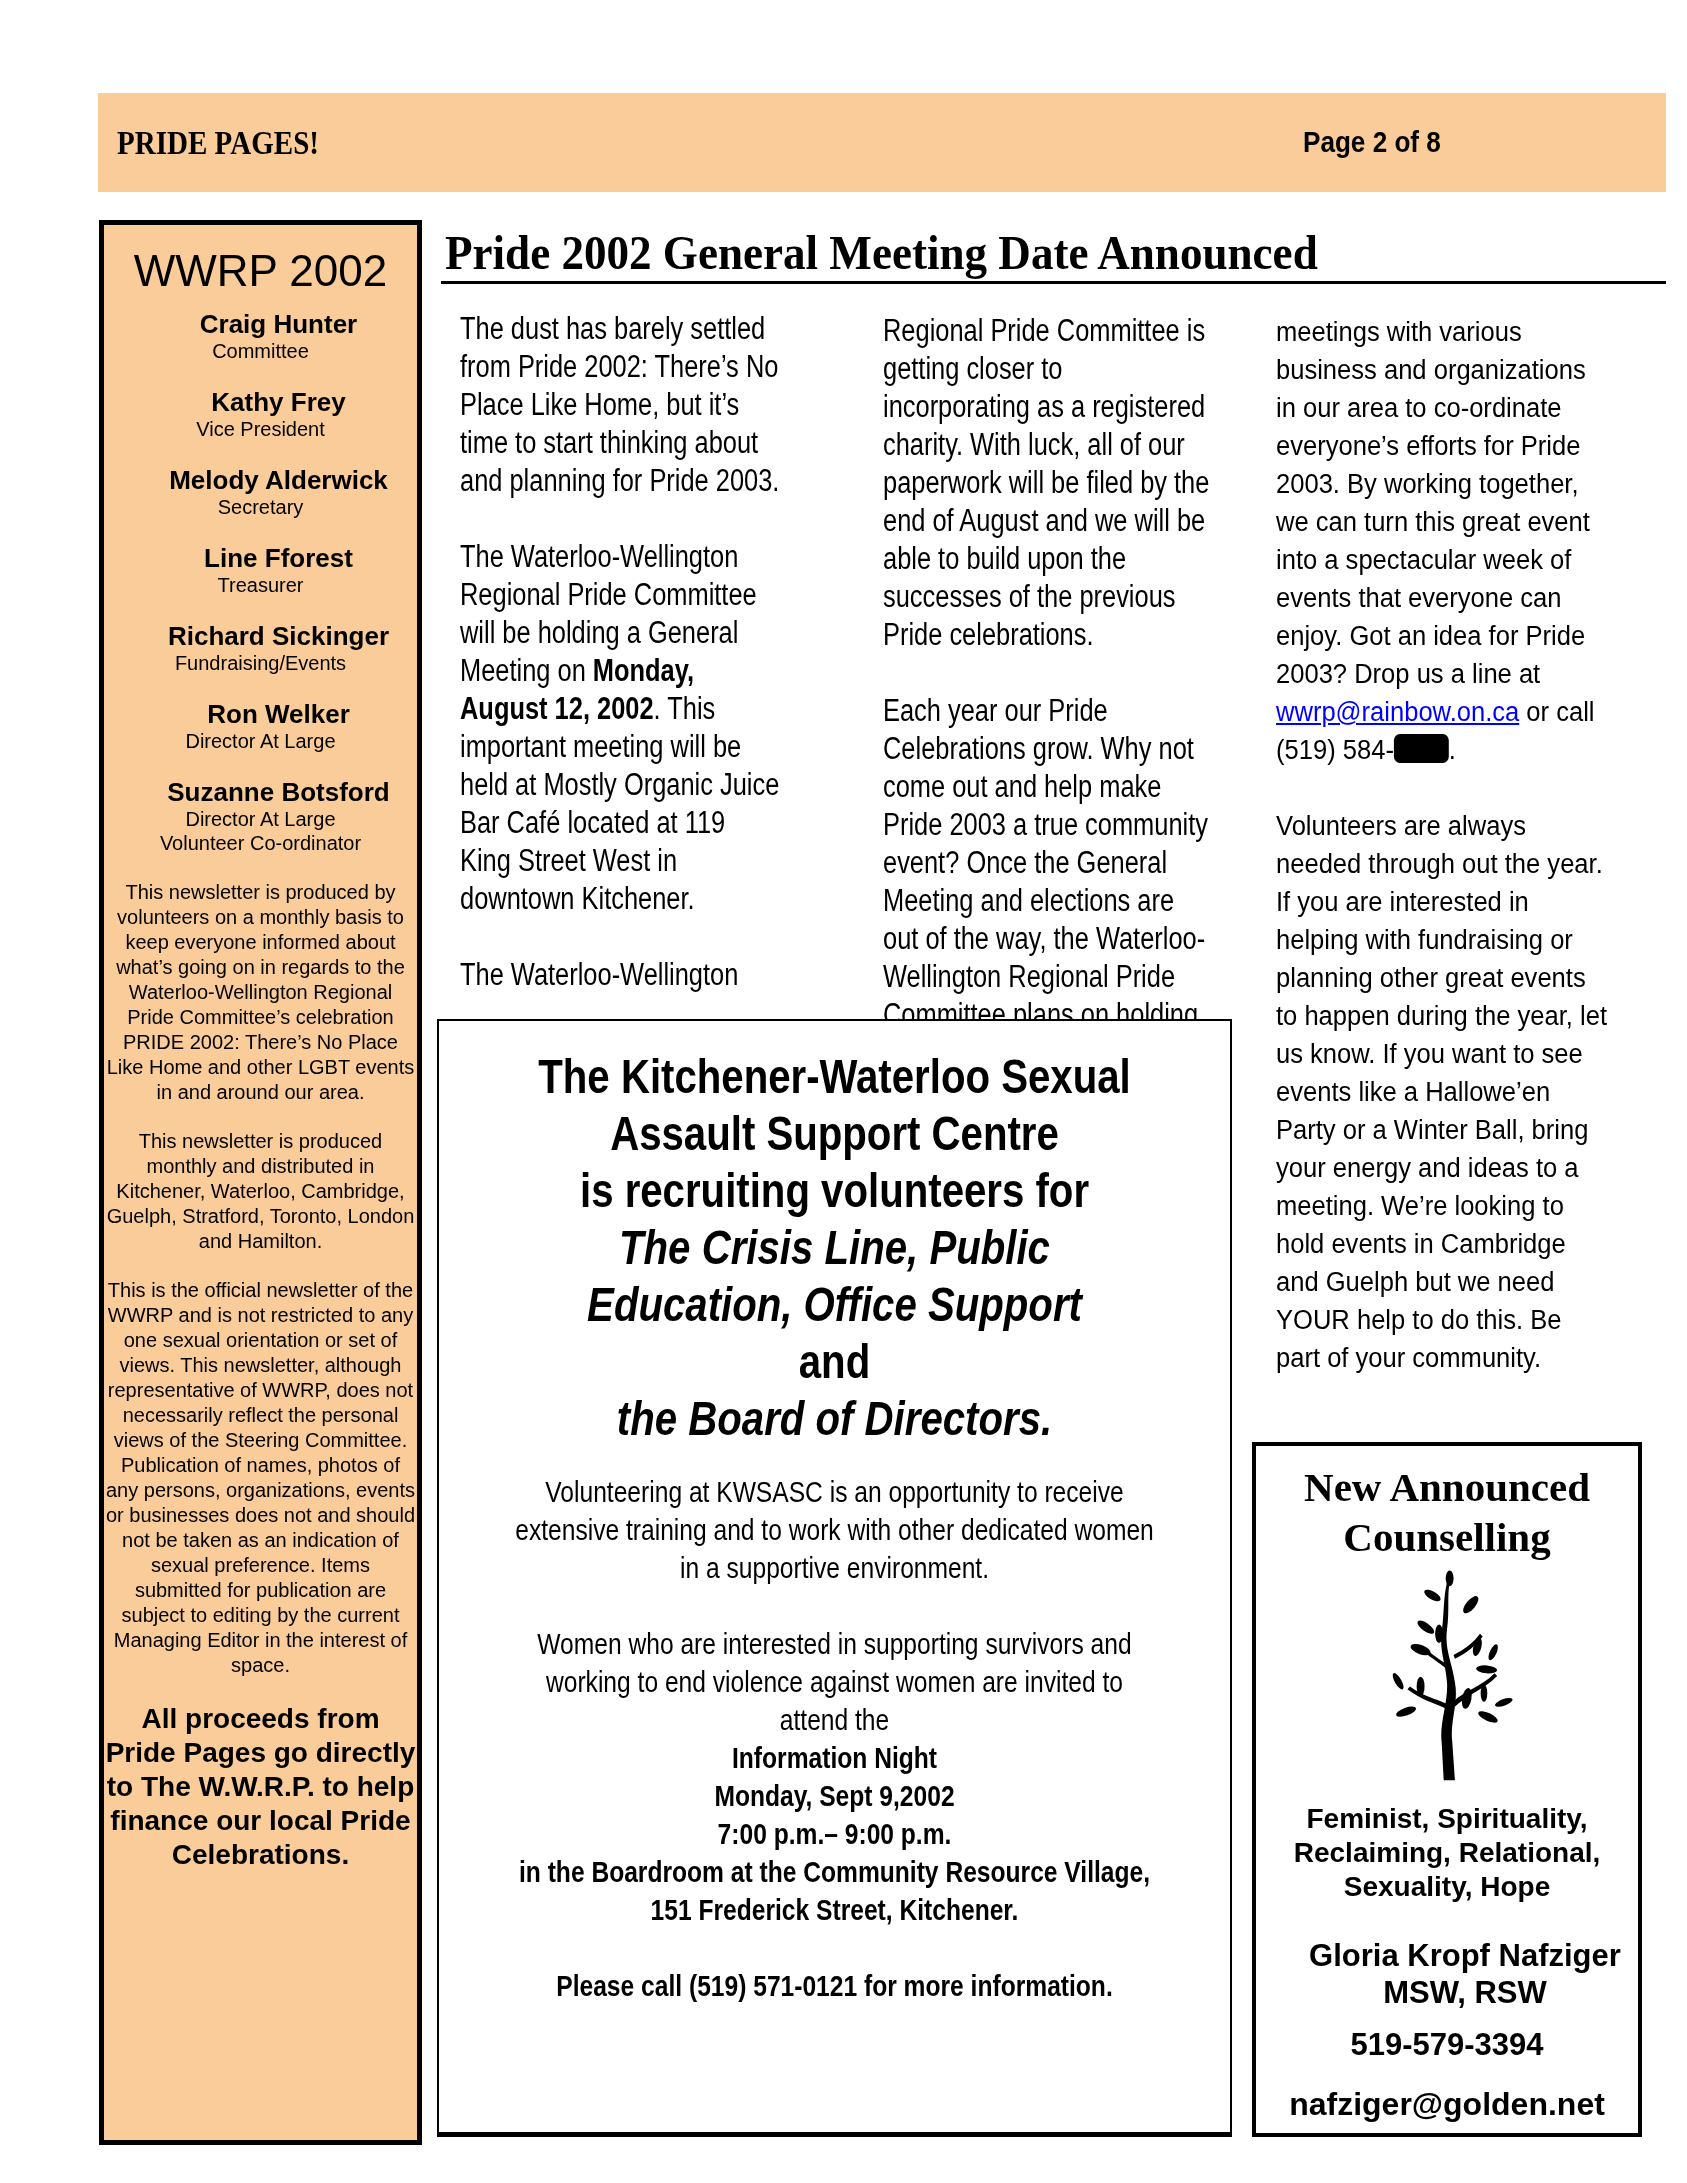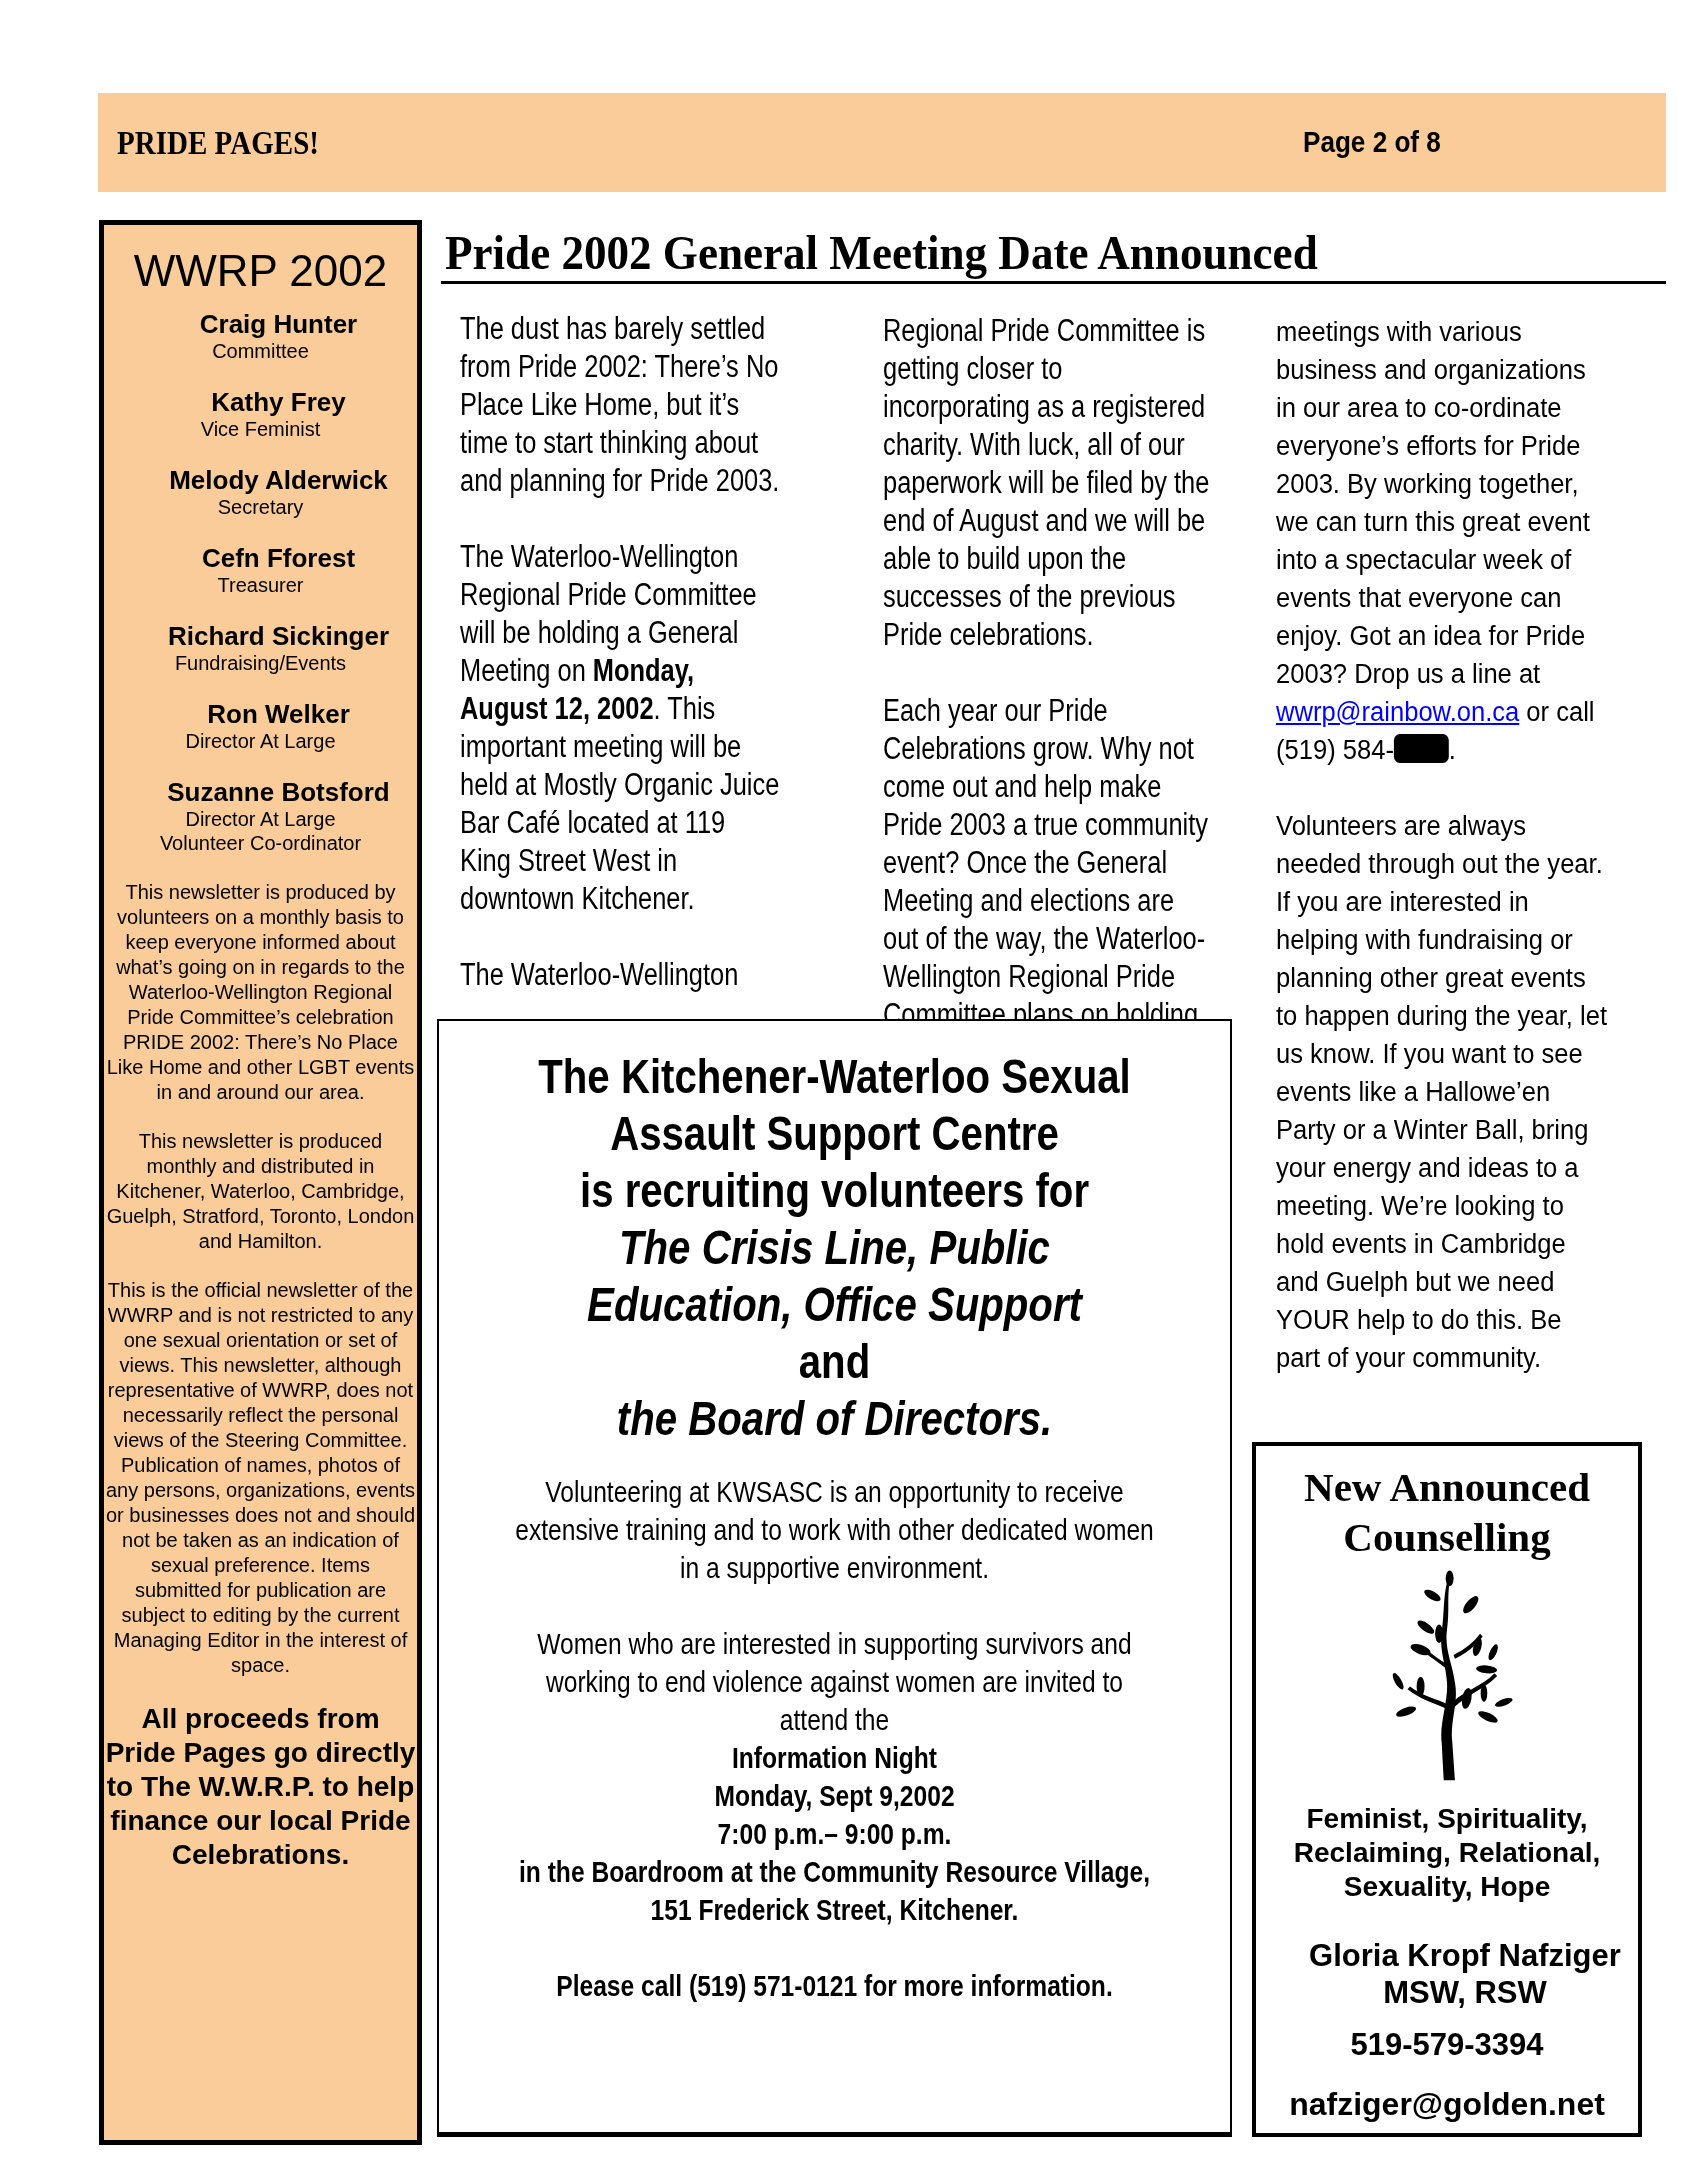--- a/index.html
+++ b/index.html
@@ -94,28 +94,28 @@
 
 <div class="sidebar">
   <div class="sidebar-title">WWRP 2002</div>
   <div class="officers">
     <div class="officer">
       <div class="officer-name">Craig Hunter</div>
       <div class="officer-role">Committee</div>
     </div>
     <div class="officer">
       <div class="officer-name">Kathy Frey</div>
-      <div class="officer-role">Vice Feminist</div>
+      <div class="officer-role">Vice President</div>
     </div>
     <div class="officer">
       <div class="officer-name">Melody Alderwick</div>
       <div class="officer-role">Secretary</div>
     </div>
     <div class="officer">
-      <div class="officer-name">Cefn Fforest</div>
+      <div class="officer-name">Line Fforest</div>
       <div class="officer-role">Treasurer</div>
     </div>
     <div class="officer">
       <div class="officer-name">Richard Sickinger</div>
       <div class="officer-role">Fundraising/Events</div>
     </div>
     <div class="officer">
       <div class="officer-name">Ron Welker</div>
       <div class="officer-role">Director At Large</div>
     </div>

